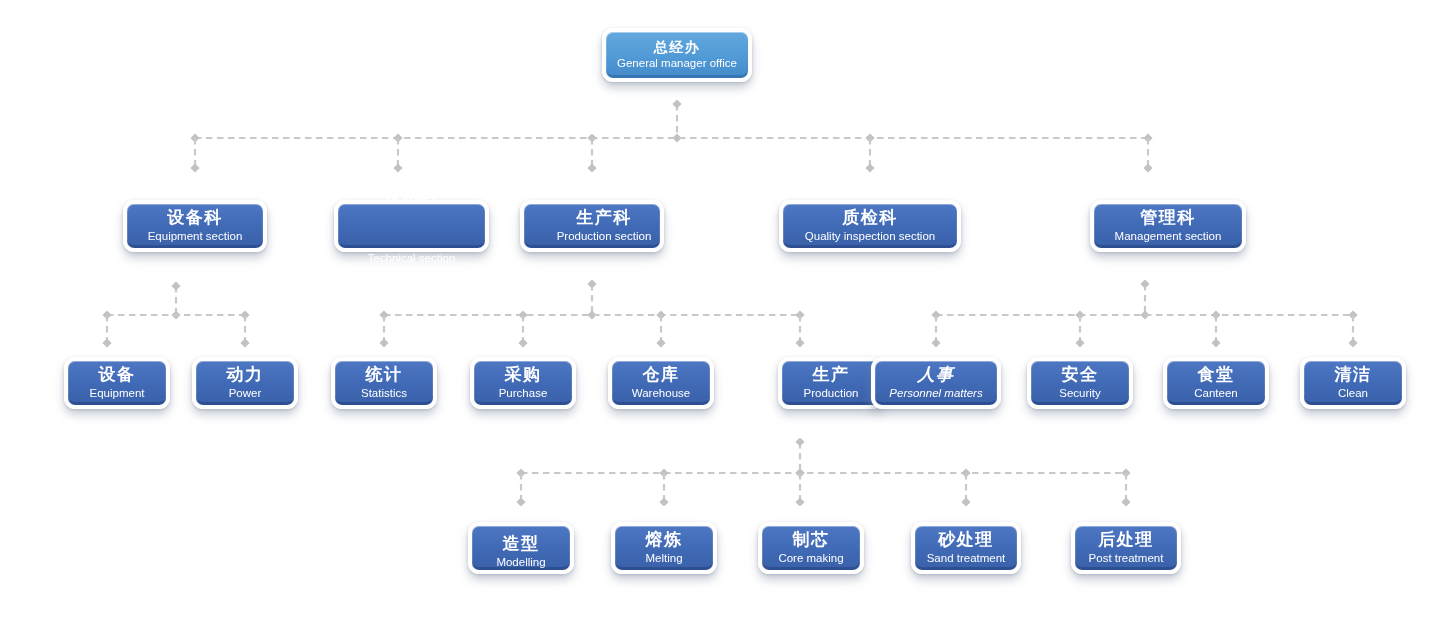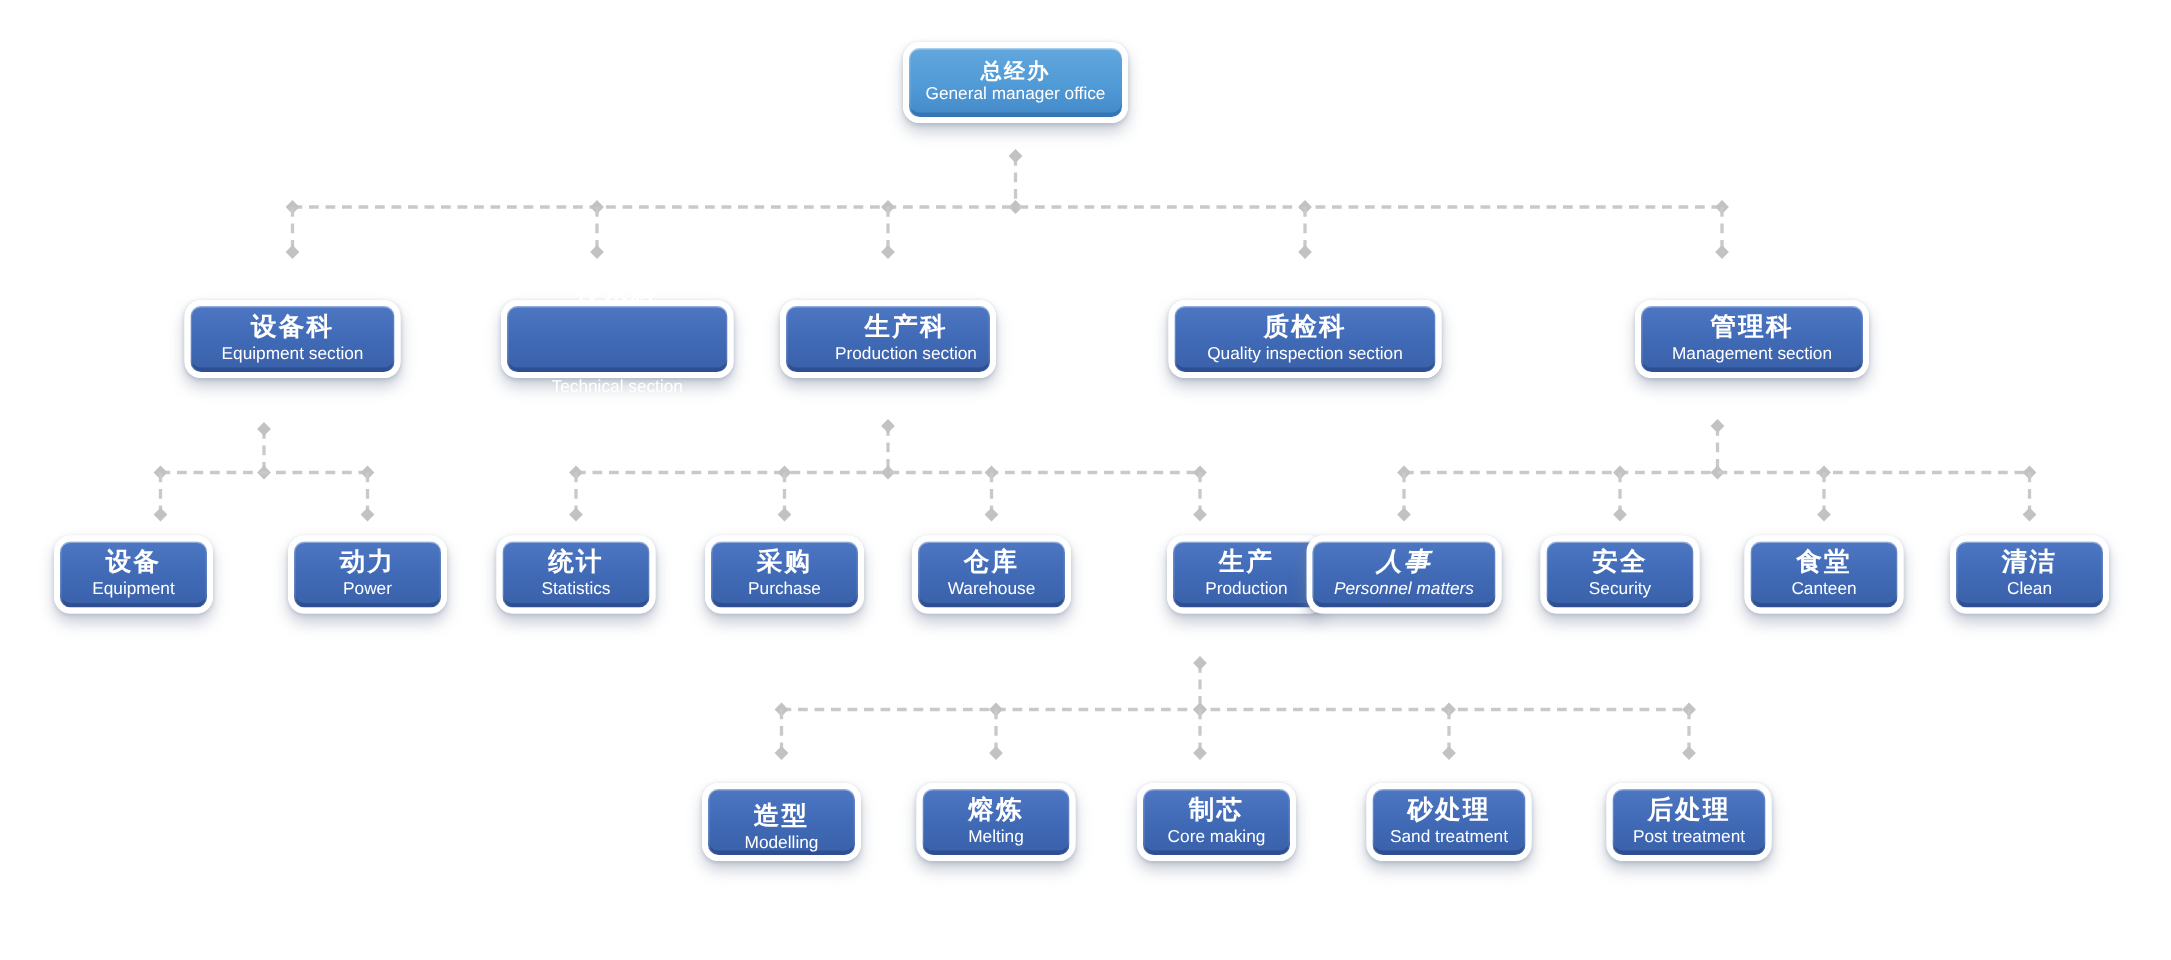--- a/index.html
+++ b/index.html
@@ -143,21 +143,21 @@
   </div>
   <div class="node std" style="left:779px;top:200px;width:182px;height:52px;">
     <div class="zh">质检科</div>
     <div class="en">Quality inspection section</div>
   </div>
   <div class="node std" style="left:1070px;top:200px;width:156px;height:52px;margin-left:20px;">
     <div class="zh">管理科</div>
     <div class="en">Management section</div>
   </div>
 
-  <div class="node std" style="left:36px;top:357px;width:106px;height:52px;">
+  <div class="node std" style="left:64px;top:357px;width:106px;height:52px;">
     <div class="zh">设备</div>
     <div class="en">Equipment</div>
   </div>
   <div class="node std" style="left:192px;top:357px;width:106px;height:52px;">
     <div class="zh">动力</div>
     <div class="en">Power</div>
   </div>
   <div class="node std" style="left:331px;top:357px;width:106px;height:52px;">
     <div class="zh">统计</div>
     <div class="en">Statistics</div>

